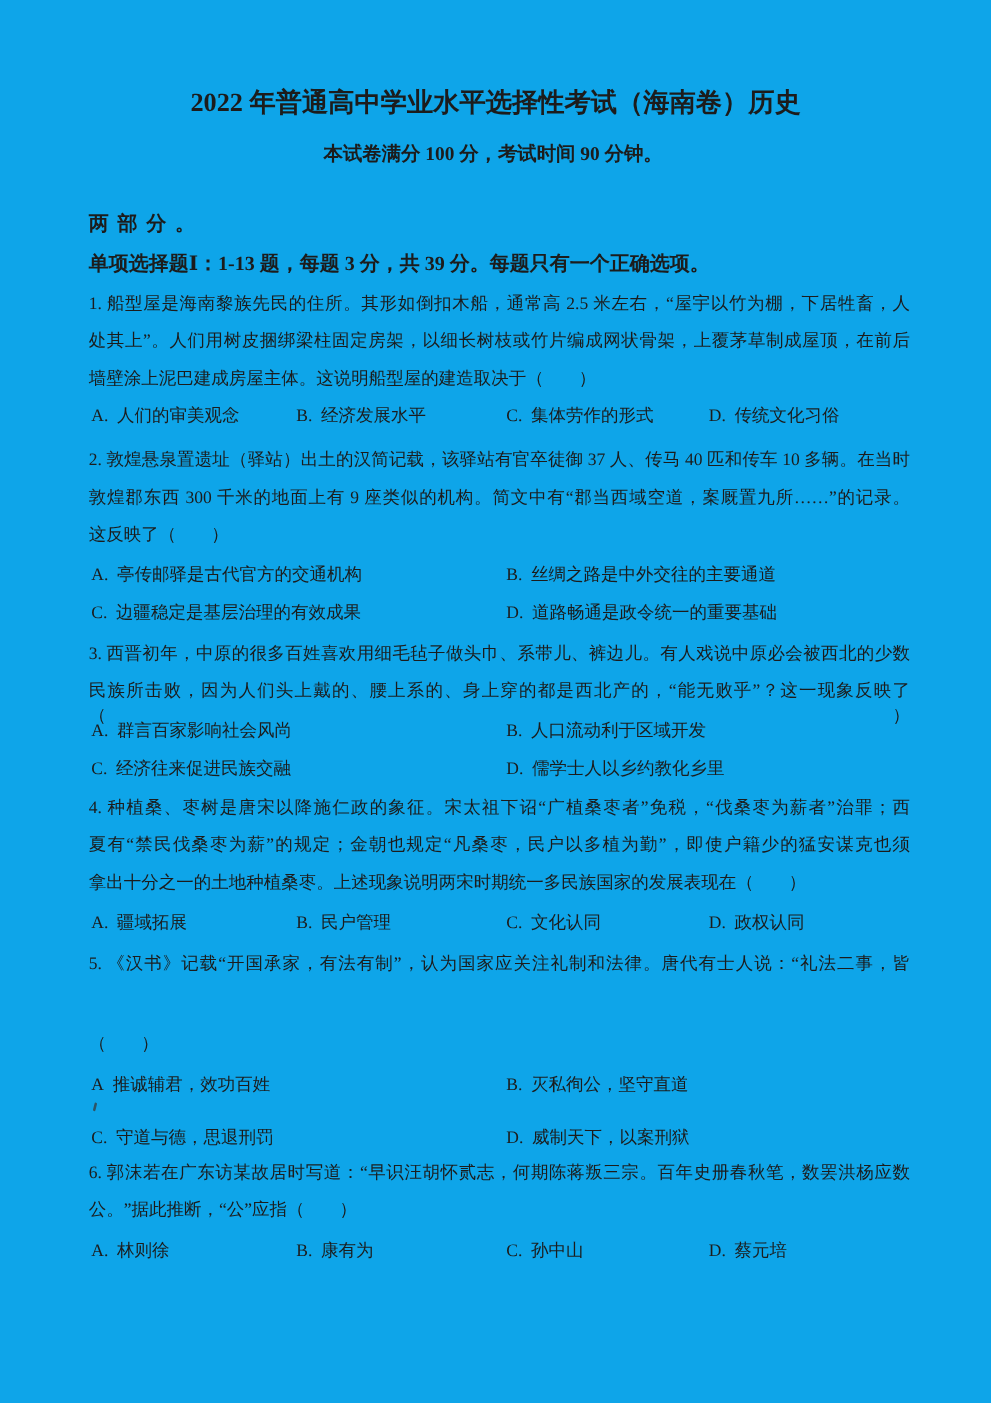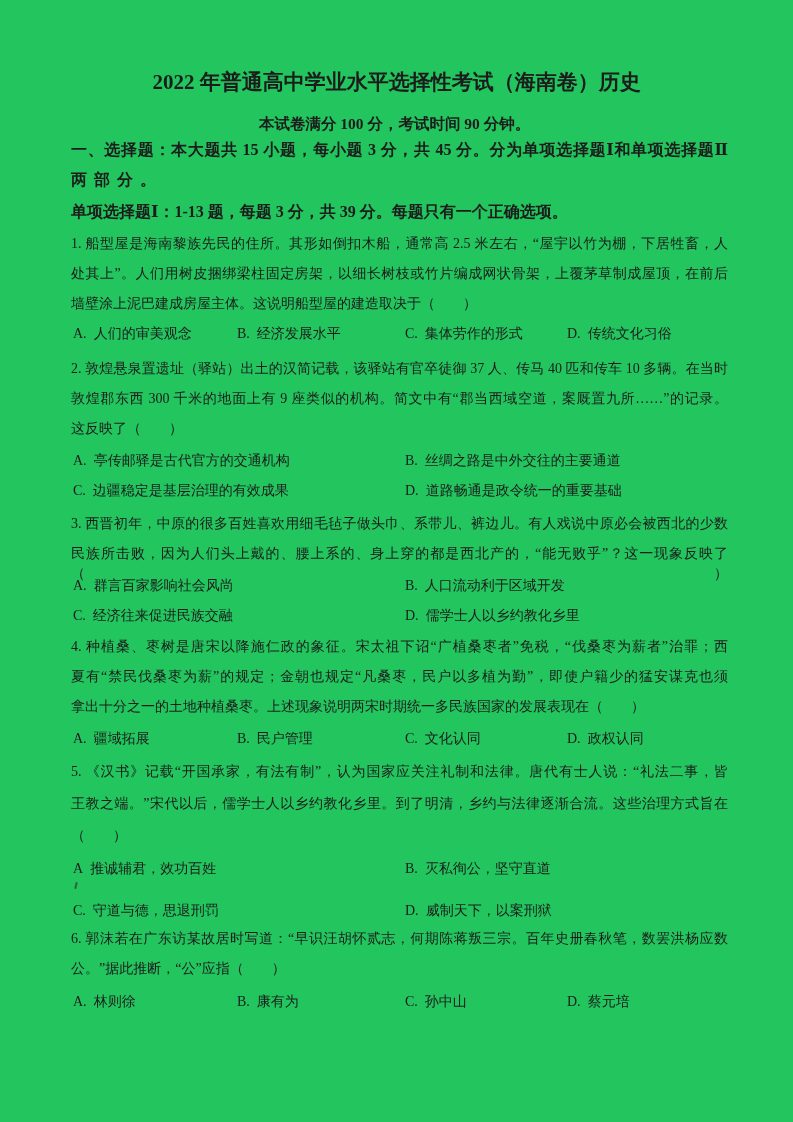--- a/index.html
+++ b/index.html
@@ -1,19 +1,19 @@
 <!DOCTYPE html>
 <html><head>
 <meta charset="utf-8">
 <style>
   html,body{margin:0;padding:0;background:#ffffff;}
   .page{
     position:relative;
     width:793px;height:1122px;
-    background:#22c55e;
+    background:#0ea5e9;
     overflow:hidden;
     font-family:"Liberation Serif","DejaVu Serif",serif;
     color:#1c1c1c;
   }
   .title{
     position:absolute;top:69px;left:0;width:793px;
     text-align:center;font-size:21px;font-weight:700;
     line-height:26px;white-space:nowrap;
   }
   .subtitle{
@@ -41,21 +41,20 @@
   }
 </style>
 </head>
 <body>
 
 <div class="page">
 
   <div class="title">2022 年普通高中学业水平选择性考试（海南卷）历史</div>
   <div class="subtitle">本试卷满分 100 分，考试时间 90 分钟。</div>
 
-  <div class="ln b fill" style="top:140px">一、选择题：本大题共 15 小题，每小题 3 分，共 45 分。分为单项选择题Ⅰ和单项选择题Ⅱ</div>
   <div class="ln b sp" style="top:170px">两部分。</div>
   <div class="ln b" style="top:202px">单项选择题Ⅰ：1-13 题，每题 3 分，共 39 分。每题只有一个正确选项。</div>
 
   <div class="ln fill" style="top:234px">1. 船型屋是海南黎族先民的住所。其形如倒扣木船，通常高 2.5 米左右，“屋宇以竹为棚，下居牲畜，人</div>
   <div class="ln fill" style="top:264px">处其上”。人们用树皮捆绑梁柱固定房架，以细长树枝或竹片编成网状骨架，上覆茅草制成屋顶，在前后</div>
   <div class="ln" style="top:294px">墙壁涂上泥巴建成房屋主体。这说明船型屋的建造取决于（　　）</div>
   <div class="ln" style="top:324px">
     <span class="opt c1"><span class="lab">A.</span><span>人们的审美观念</span></span>
     <span class="opt c2"><span class="lab">B.</span><span>经济发展水平</span></span>
     <span class="opt c3"><span class="lab">C.</span><span>集体劳作的形式</span></span>
@@ -89,21 +88,20 @@
   <div class="ln fill" style="top:667px">夏有“禁民伐桑枣为薪”的规定；金朝也规定“凡桑枣，民户以多植为勤”，即使户籍少的猛安谋克也须</div>
   <div class="ln" style="top:697px">拿出十分之一的土地种植桑枣。上述现象说明两宋时期统一多民族国家的发展表现在（　　）</div>
   <div class="ln" style="top:729px">
     <span class="opt c1"><span class="lab">A.</span><span>疆域拓展</span></span>
     <span class="opt c2"><span class="lab">B.</span><span>民户管理</span></span>
     <span class="opt c3"><span class="lab">C.</span><span>文化认同</span></span>
     <span class="opt c4"><span class="lab">D.</span><span>政权认同</span></span>
   </div>
 
   <div class="ln fill" style="top:762px">5. 《汉书》记载“开国承家，有法有制”，认为国家应关注礼制和法律。唐代有士人说：“礼法二事，皆</div>
-  <div class="ln fill" style="top:794px">王教之端。”宋代以后，儒学士人以乡约教化乡里。到了明清，乡约与法律逐渐合流。这些治理方式旨在</div>
   <div class="ln" style="top:826px">（　　）</div>
   <div class="ln" style="top:859px">
     <span class="opt c1"><span class="lab">A</span><span>推诚辅君，效功百姓</span></span>
     <span class="opt c3"><span class="lab">B.</span><span>灭私徇公，坚守直道</span></span>
   </div>
   <div class="stray"></div>
   <div class="ln" style="top:901px">
     <span class="opt c1"><span class="lab">C.</span><span>守道与德，思退刑罚</span></span>
     <span class="opt c3"><span class="lab">D.</span><span>威制天下，以案刑狱</span></span>
   </div>

